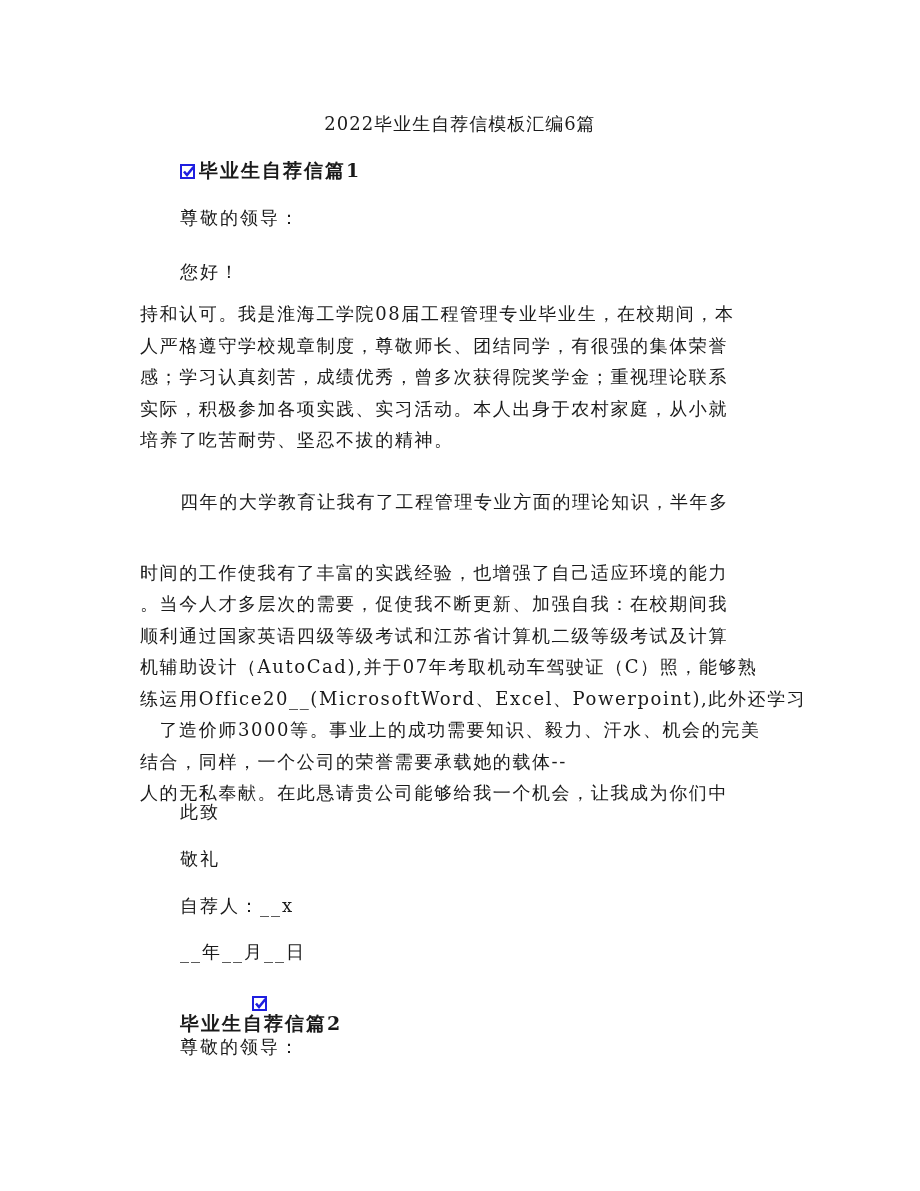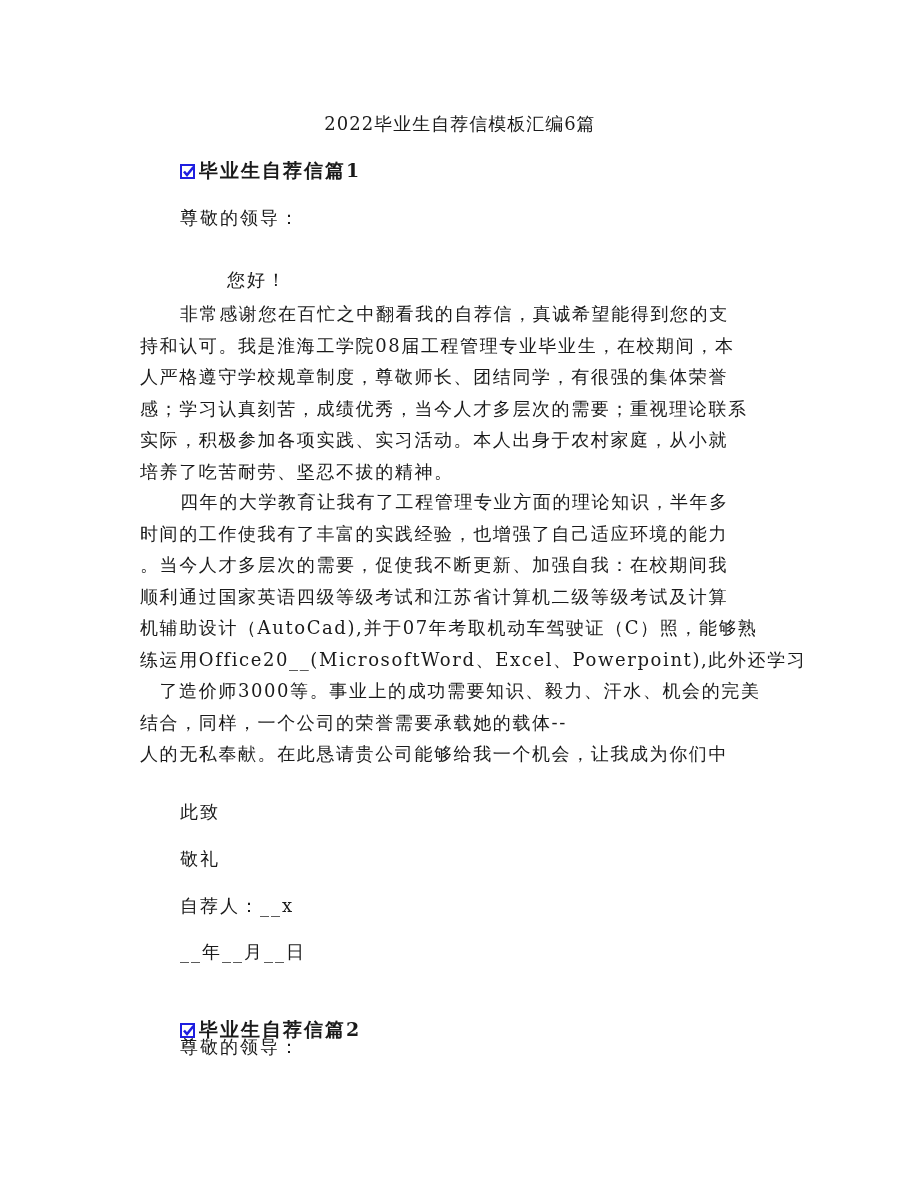--- a/index.html
+++ b/index.html
@@ -28,49 +28,48 @@
   <div class="section-heading" style="top:158px;">
     <span class="check-icon">
       <svg width="15" height="15" viewBox="0 0 15 15">
           <path d="M3 7.5 L6 11 L12.5 3" stroke="#1f1fe0" stroke-width="2.6" fill="none"></path>
         </svg>
     </span>
     <span>毕业生自荐信篇1</span>
   </div>
 
   <div class="line" style="left:180px; top:206px;">尊敬的领导：</div>
-  <div class="line" style="left:180px; top:268px;margin-left:47px;">您好！</div>
+  <div class="line" style="left:180px; top:260px;">您好！</div>
 
   <div class="para" style="top:298px;">
-    <span class="l" style="text-indent:40px;">非常感谢您在百忙之中翻看我的自荐信，真诚希望能得到您的支</span>
     <span class="l" style="text-indent:0;">持和认可。我是淮海工学院08届工程管理专业毕业生，在校期间，本</span>
     <span class="l" style="text-indent:0;">人严格遵守学校规章制度，尊敬师长、团结同学，有很强的集体荣誉</span>
-    <span class="l" style="text-indent:0;">感；学习认真刻苦，成绩优秀，当今人才多层次的需要；重视理论联系</span>
+    <span class="l" style="text-indent:0;">感；学习认真刻苦，成绩优秀，曾多次获得院奖学金；重视理论联系</span>
     <span class="l" style="text-indent:0;">实际，积极参加各项实践、实习活动。本人出身于农村家庭，从小就</span>
     <span class="l" style="text-indent:0;">培养了吃苦耐劳、坚忍不拔的精神。</span>
   </div>
 
   <div class="para" style="top:486px;">
     <span class="l" style="text-indent:40px;">四年的大学教育让我有了工程管理专业方面的理论知识，半年多</span>
-    <span class="l" style="text-indent:0;">时间的工作使我有了丰富的实践经验，也增强了自己适应环境的能力</span>
+    <span class="l" style="text-indent:0;margin-top:39px;">时间的工作使我有了丰富的实践经验，也增强了自己适应环境的能力</span>
     <span class="l" style="text-indent:0;">。当今人才多层次的需要，促使我不断更新、加强自我：在校期间我</span>
     <span class="l" style="text-indent:0;">顺利通过国家英语四级等级考试和江苏省计算机二级等级考试及计算</span>
     <span class="l" style="text-indent:0;">机辅助设计（AutoCad),并于07年考取机动车驾驶证（C）照，能够熟</span>
     <span class="l" style="text-indent:0;">练运用Office20__(MicrosoftWord、Excel、Powerpoint),此外还学习</span>
     <span class="l" style="text-indent:0;text-align:center;">了造价师3000等。事业上的成功需要知识、毅力、汗水、机会的完美</span>
     <span class="l" style="text-indent:0;">结合，同样，一个公司的荣誉需要承载她的载体--</span>
     <span class="l" style="text-indent:0;">人的无私奉献。在此恳请贵公司能够给我一个机会，让我成为你们中</span>
   </div>
 
   <div class="line" style="left:180px; top:800px;">此致</div>
   <div class="line" style="left:180px; top:847px;">敬礼</div>
   <div class="line" style="left:180px; top:894px;text-align:center;">自荐人：__x</div>
   <div class="line" style="left:180px; top:940px;">__年__月__日</div>
 
-  <div class="section-heading" style="top:1017px;">
+  <div class="section-heading" style="top:996px;flex-direction:column;">
     <span class="check-icon">
       <svg width="15" height="15" viewBox="0 0 15 15">
           <path d="M3 7.5 L6 11 L12.5 3" stroke="#1f1fe0" stroke-width="2.6" fill="none"></path>
         </svg>
     </span>
     <span>毕业生自荐信篇2</span>
   </div>
 
   <div class="line" style="left:180px; top:1035px;">尊敬的领导：</div>
 

